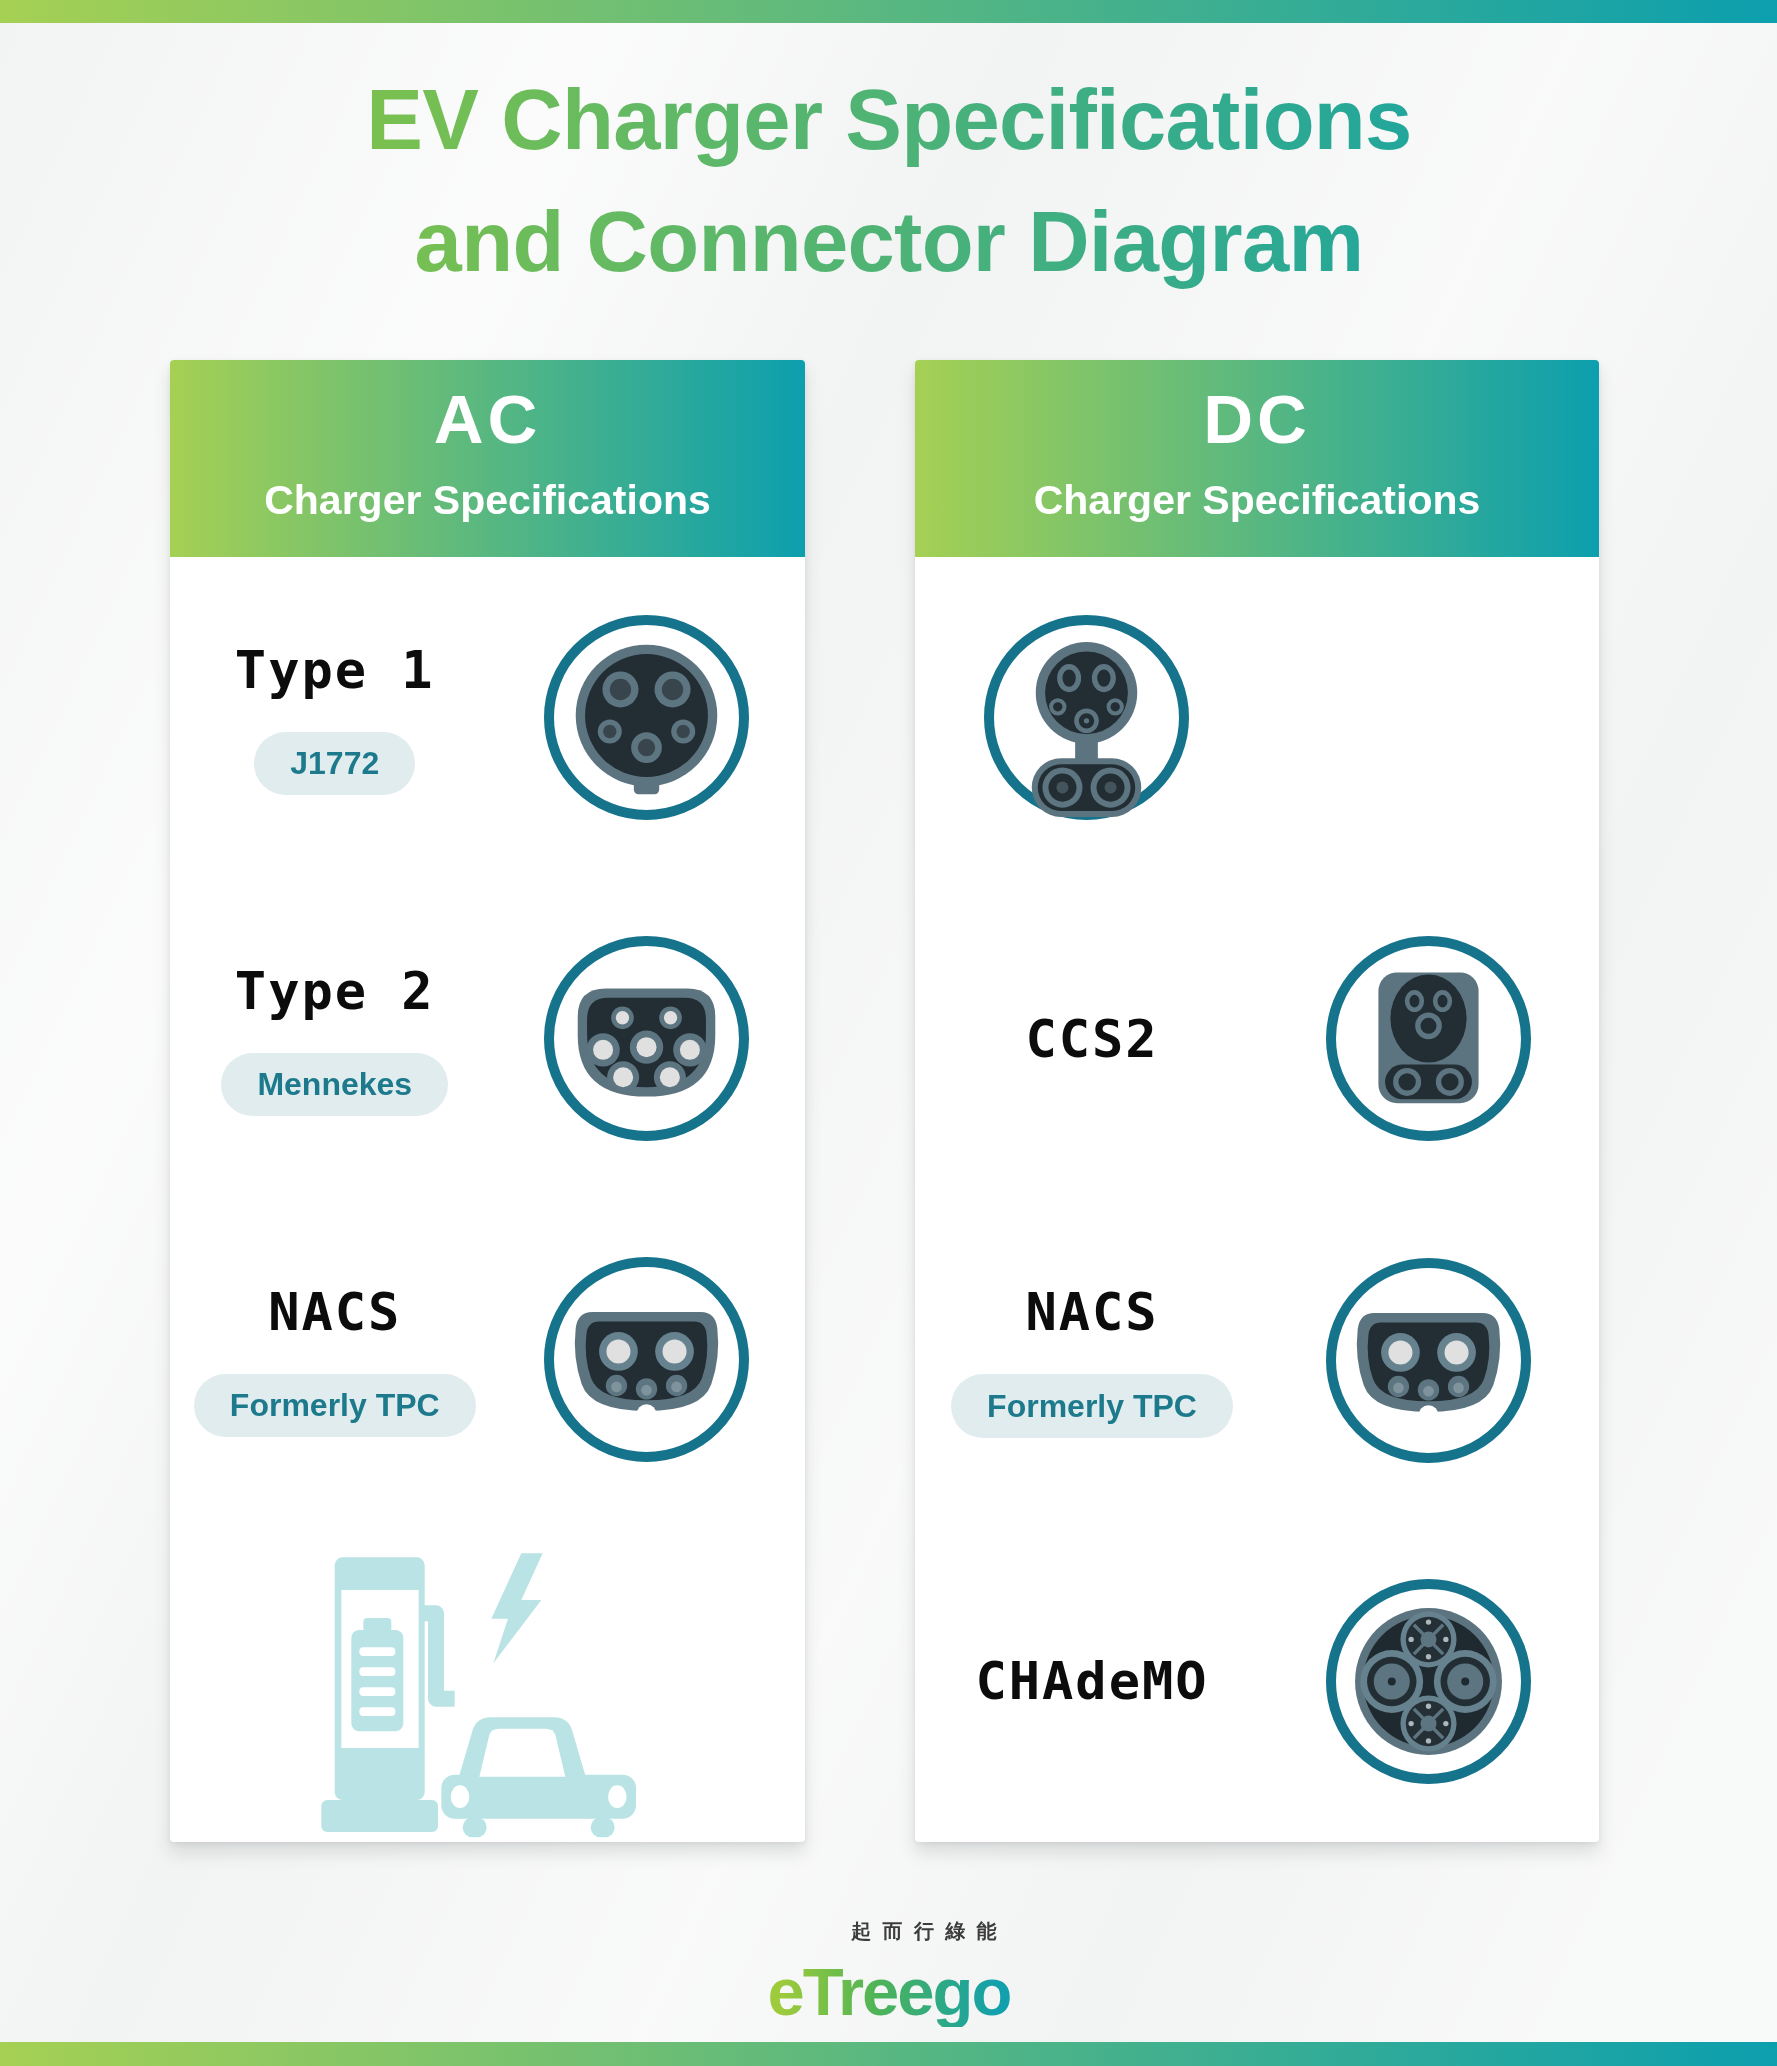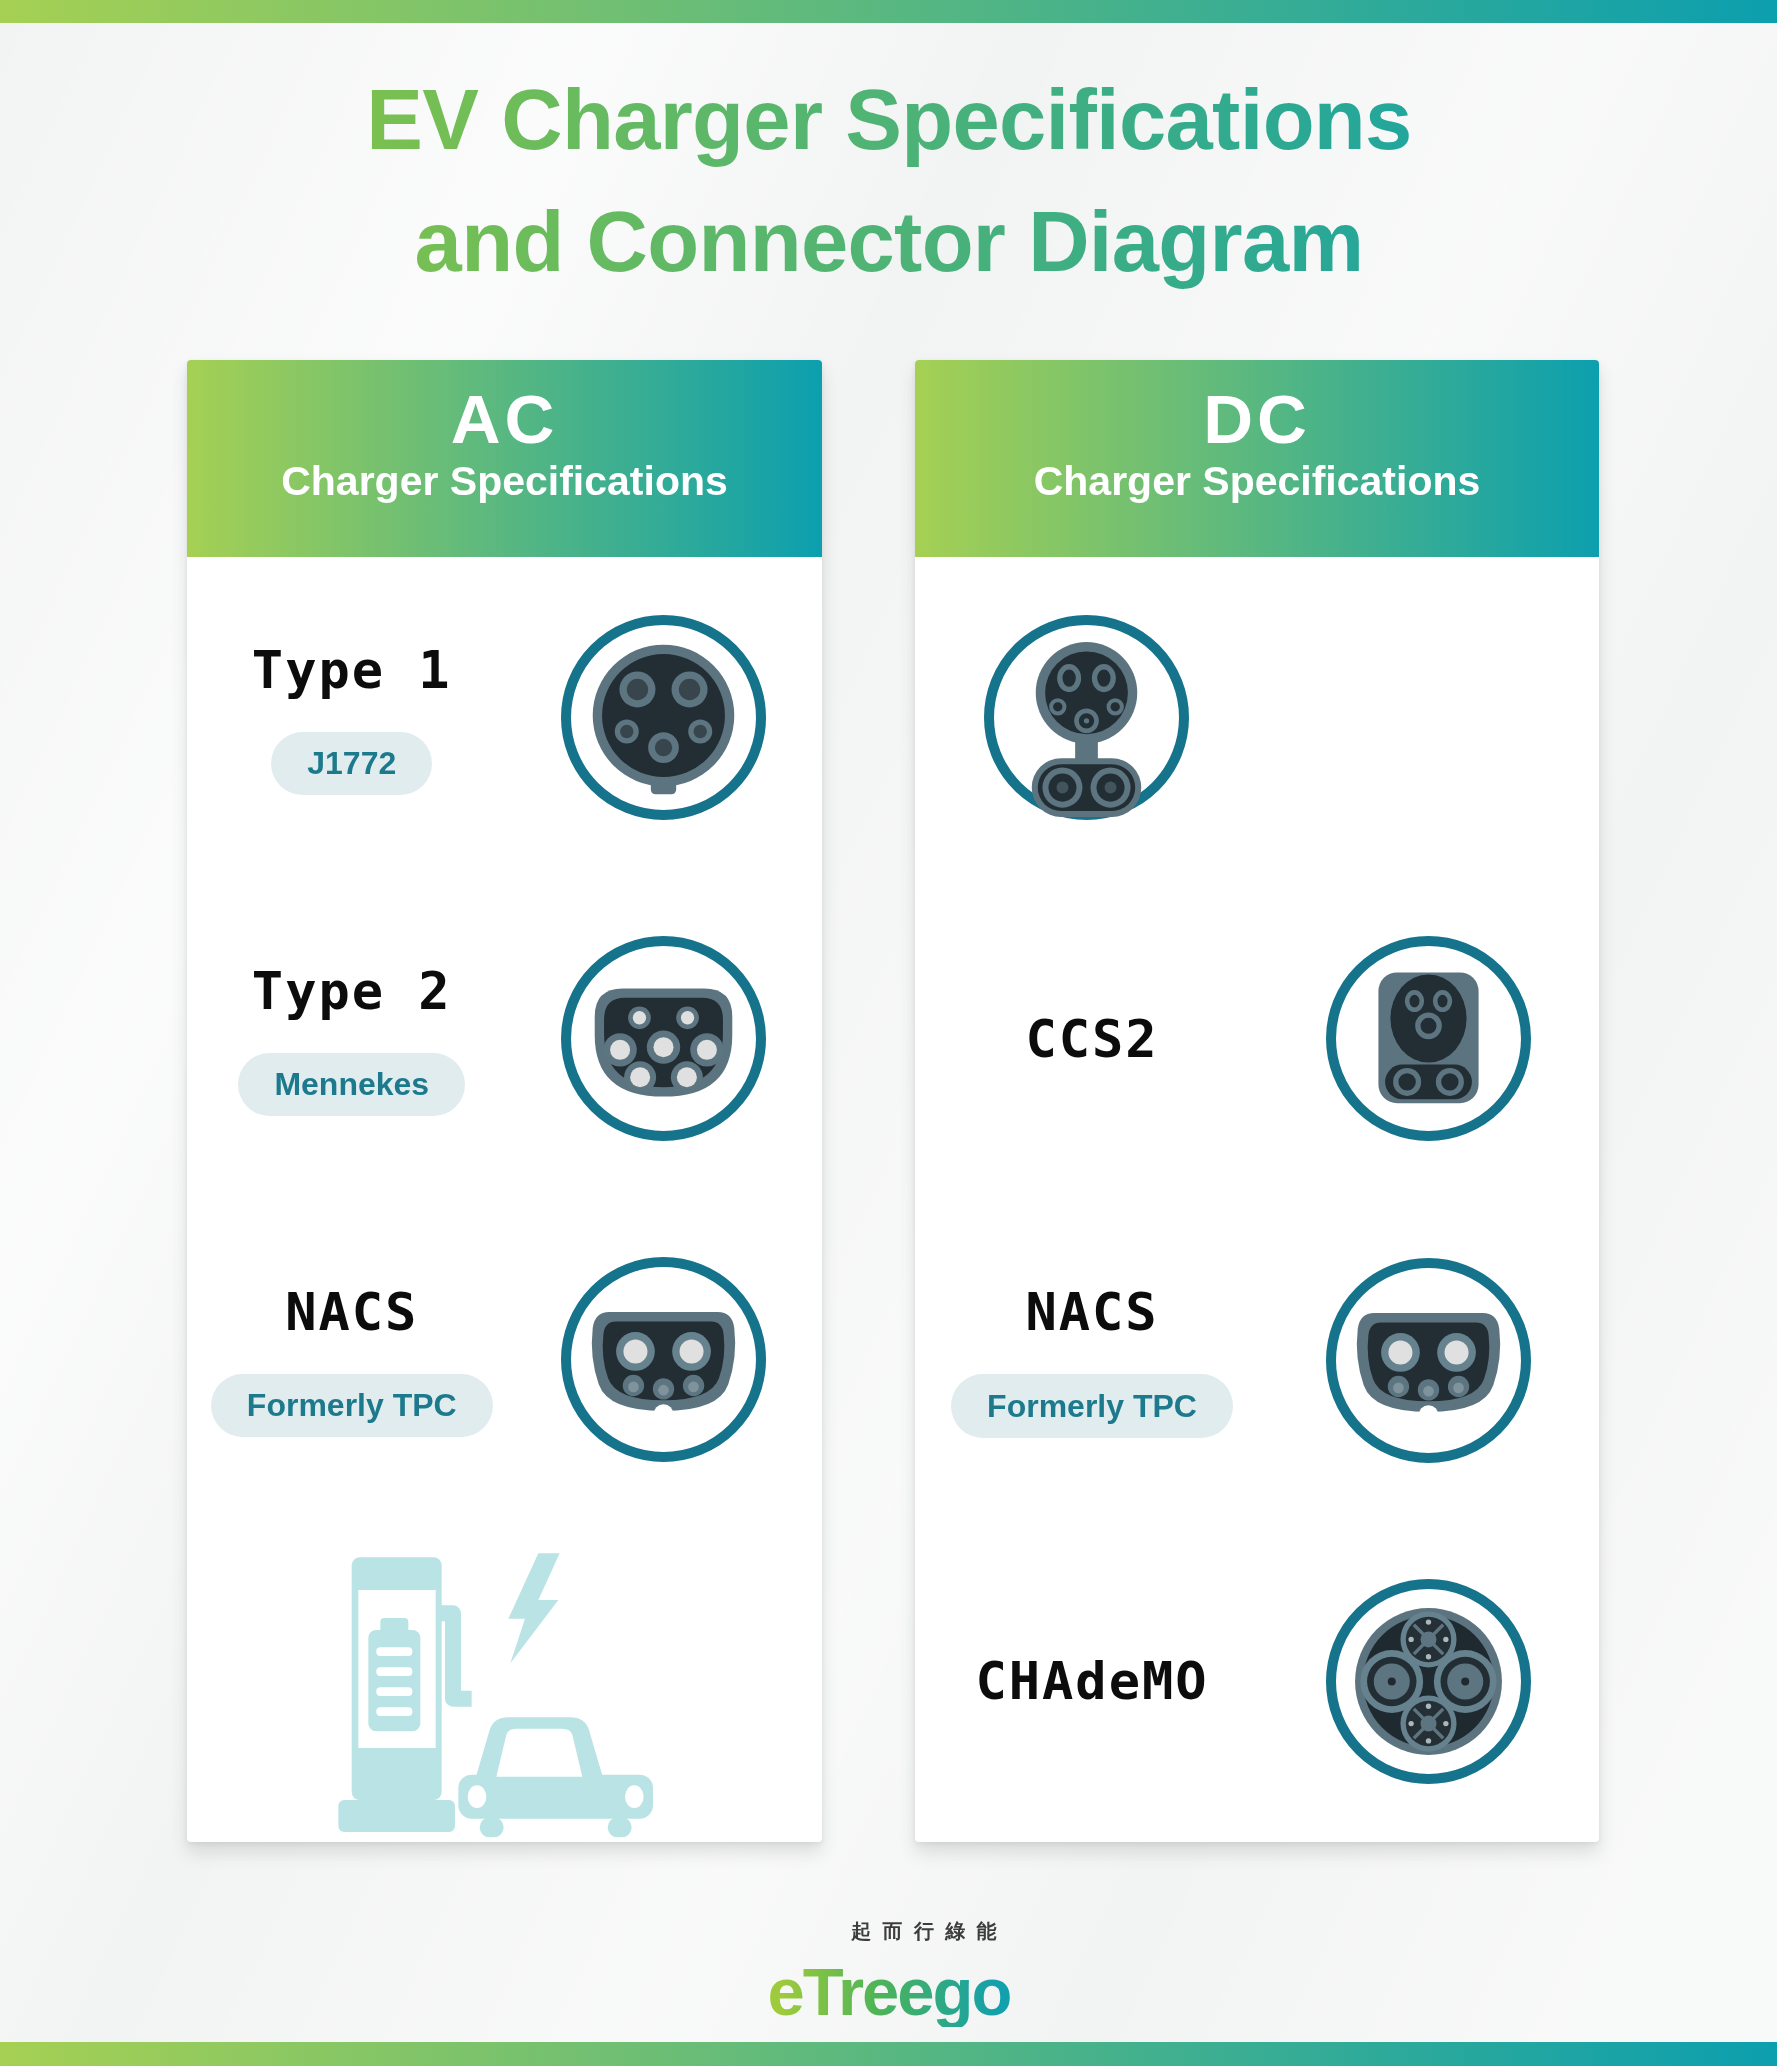--- a/index.html
+++ b/index.html
@@ -28,30 +28,30 @@
     text-align:center;font-weight:700;font-size:85px;line-height:1.43;letter-spacing:-0.7px;
     background:linear-gradient(90deg,var(--title-gradient-start,#8dc63f) 8%,var(--title-gradient-end,#0fa0ac) 92%);
     -webkit-background-clip:text;background-clip:text;color:transparent;
   }
 
   .card{
     position:absolute;top:360px;background:#ffffff;border-radius:4px;
     box-shadow:0 10.7px 17.3px rgba(60,70,70,.14), 0 2px 5.3px rgba(60,70,70,.08);
     display:flex;flex-direction:column;overflow:hidden;
   }
-  .card.ac{left:187px;width:635px;height:1482px;}
+  .card.ac{left:170px;width:635px;height:1482px;}
   .card.dc{left:915px;width:684px;height:1482px;}
 
   .card-header{
     height:197px;flex:0 0 auto;box-sizing:border-box;padding-top:23px;text-align:center;
     background:linear-gradient(90deg,var(--gradient-start,#a5d053),var(--gradient-end,#0c9fae));
     color:#ffffff;
   }
   .card-title{font-size:69px;font-weight:700;line-height:1.08;letter-spacing:4px;}
-  .card-subtitle{font-size:41px;font-weight:600;margin-top:0;letter-spacing:0;}
+  .card-subtitle{font-size:41px;font-weight:600;margin-top:19px;letter-spacing:0;}
 
   .card-body{flex:1;display:flex;flex-direction:column;}
   .row{flex:1;display:flex;align-items:center;}
   .labels{width:50%;display:flex;flex-direction:column;align-items:center;box-sizing:border-box;padding-left:12px;}
   .conn-label{
     font-family:"DejaVu Sans Mono", monospace;font-weight:700;font-size:52px;
     letter-spacing:2px;color:var(--label-color,#0c0c0c);white-space:nowrap;
   }
   .pill{
     margin-top:32px;background:var(--pill-bg,#e1ecef);border-radius:60px;

